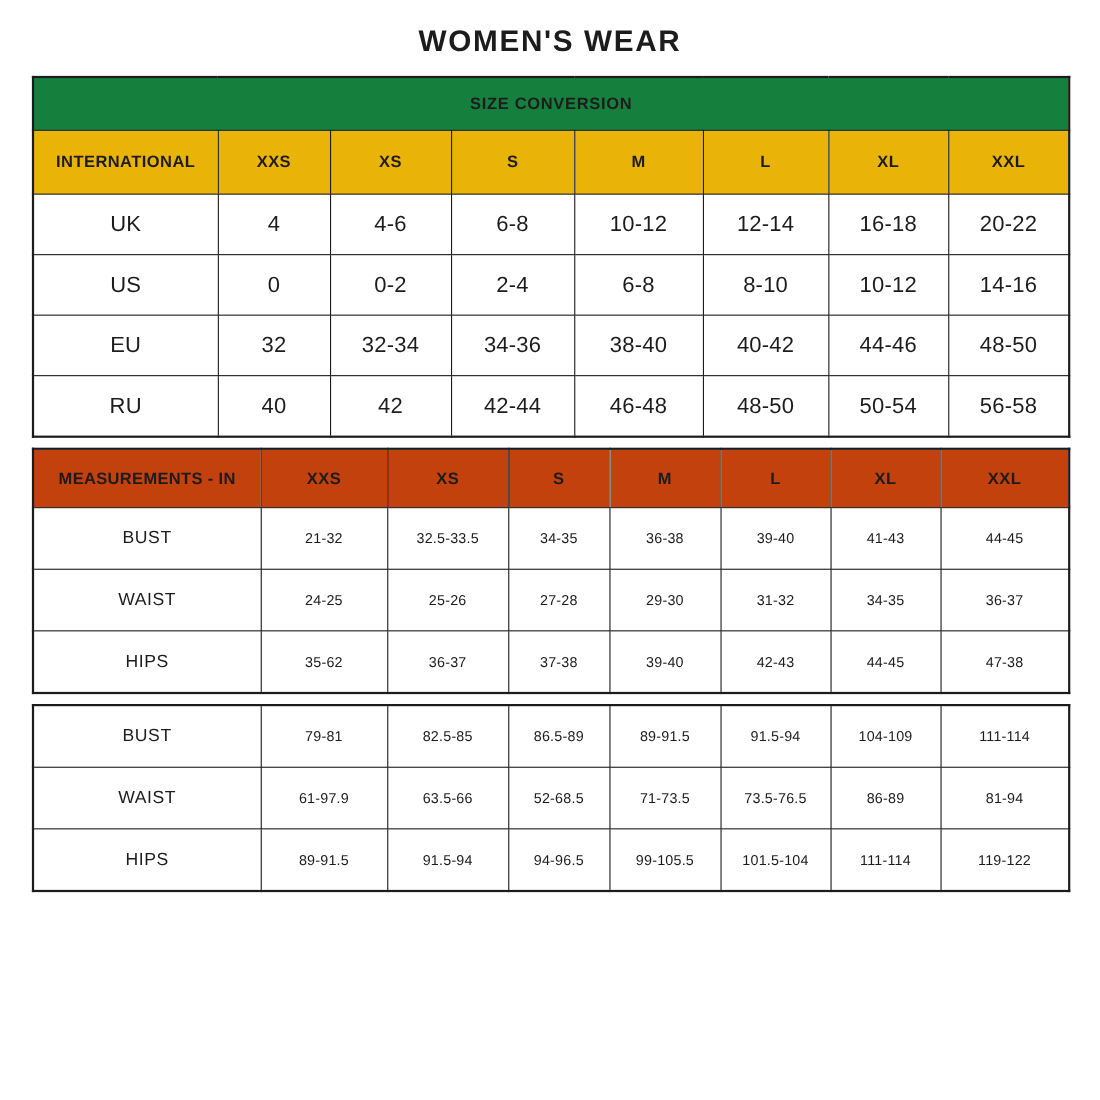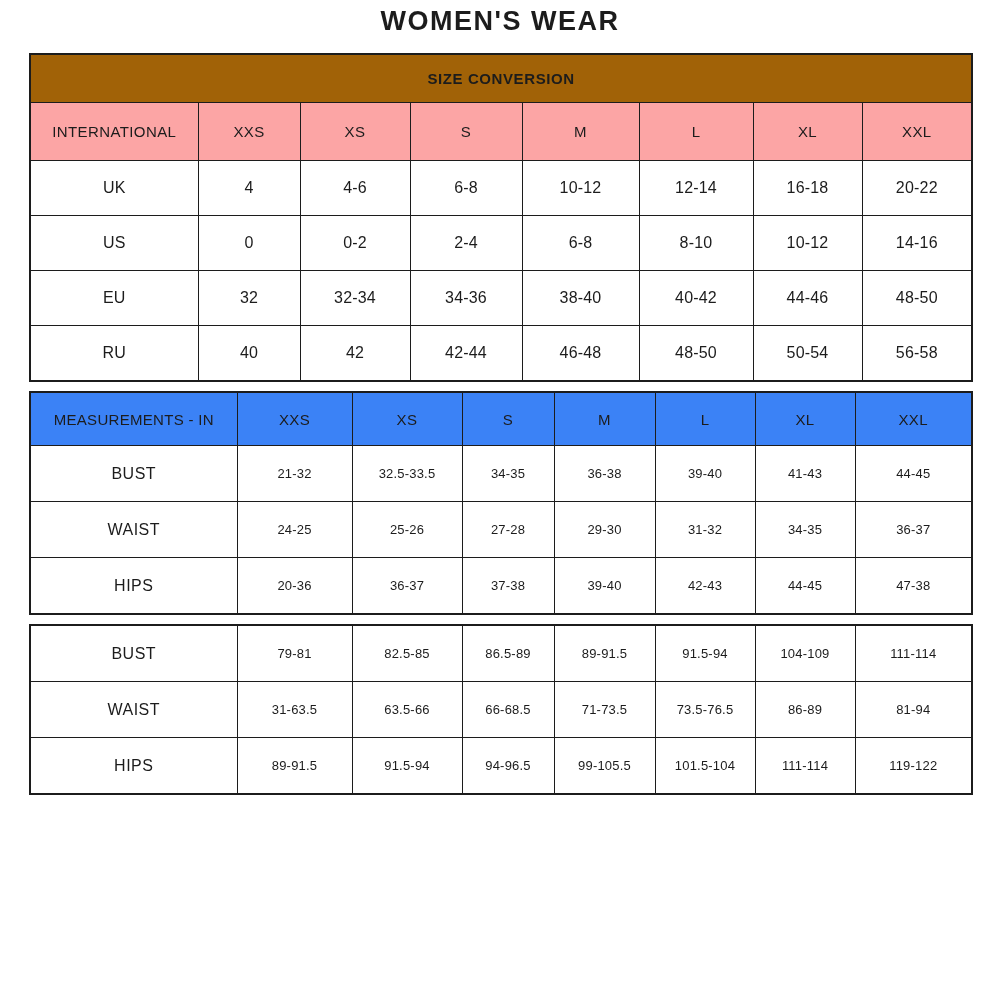--- a/index.html
+++ b/index.html
@@ -3,21 +3,21 @@
 <meta charset="utf-8">
 <style>
   html,body{margin:0;padding:0;}
   body{
     width:1000px;height:1000px;
     background:#ffffff;
     color:#1c1c1c;
     font-family:"Liberation Sans", sans-serif;
     -webkit-font-smoothing:antialiased;
   }
-  .page{width:942px;margin:0 auto;padding-top:4px;}
+  .page{width:942px;margin:16px auto;padding-top:4px;}
   .page-title{
     text-align:center;
     font-size:27px;
     font-weight:700;
     letter-spacing:1.5px;
     margin:2px 0 16px 0;
     color:#1c1c1c;
   }
   table{
     border-collapse:collapse;
@@ -30,42 +30,42 @@
     border:1.5px solid #1c1c1c;
     text-align:center;
     vertical-align:middle;
     padding:0 2px;
     overflow:hidden;
     white-space:nowrap;
   }
   
   .t-size .caption-row td{
     height:47px;
-    background:#a16207;
+    background:#15803d;
     font-weight:700;
     font-size:15px;
     letter-spacing:0.6px;
   }
   .t-size .head-row th{
     height:57px;
-    font-weight:400;
+    font-weight:700;
     font-size:15px;
     letter-spacing:0.4px;
-    background:#fca5a5;
+    background:#eab308;
   }
   .t-size .data-row td{
     height:54px;
-    font-size:16px;
+    font-size:20px;
     letter-spacing:0.2px;
   }
   
   .t-meas .head-row th{
     height:52px;
-    background:#3b82f6;
-    font-weight:400;
+    background:#c2410c;
+    font-weight:700;
     font-size:15px;
     letter-spacing:0.4px;
   }
   .t-meas .head-row th.corner{font-size:15px;letter-spacing:0.3px;}
   .t-meas .data-row td{
     height:55px;
     font-size:13px;
     letter-spacing:0.2px;
   }
   .t-meas .data-row td.rowlabel{font-size:16px;letter-spacing:0.5px;}
@@ -182,21 +182,21 @@
       <td>24-25</td>
       <td>25-26</td>
       <td>27-28</td>
       <td>29-30</td>
       <td>31-32</td>
       <td>34-35</td>
       <td>36-37</td>
     </tr>
     <tr class="data-row">
       <td class="rowlabel">HIPS</td>
-      <td>20-36</td>
+      <td>35-62</td>
       <td>36-37</td>
       <td>37-38</td>
       <td>39-40</td>
       <td>42-43</td>
       <td>44-45</td>
       <td>47-38</td>
     </tr>
   </tbody>
     </table>
 
@@ -217,23 +217,23 @@
       <td>79-81</td>
       <td>82.5-85</td>
       <td>86.5-89</td>
       <td>89-91.5</td>
       <td>91.5-94</td>
       <td>104-109</td>
       <td>111-114</td>
     </tr>
     <tr class="data-row">
       <td class="rowlabel">WAIST</td>
-      <td>31-63.5</td>
+      <td>61-97.9</td>
       <td>63.5-66</td>
-      <td>66-68.5</td>
+      <td>52-68.5</td>
       <td>71-73.5</td>
       <td>73.5-76.5</td>
       <td>86-89</td>
       <td>81-94</td>
     </tr>
     <tr class="data-row">
       <td class="rowlabel">HIPS</td>
       <td>89-91.5</td>
       <td>91.5-94</td>
       <td>94-96.5</td>

